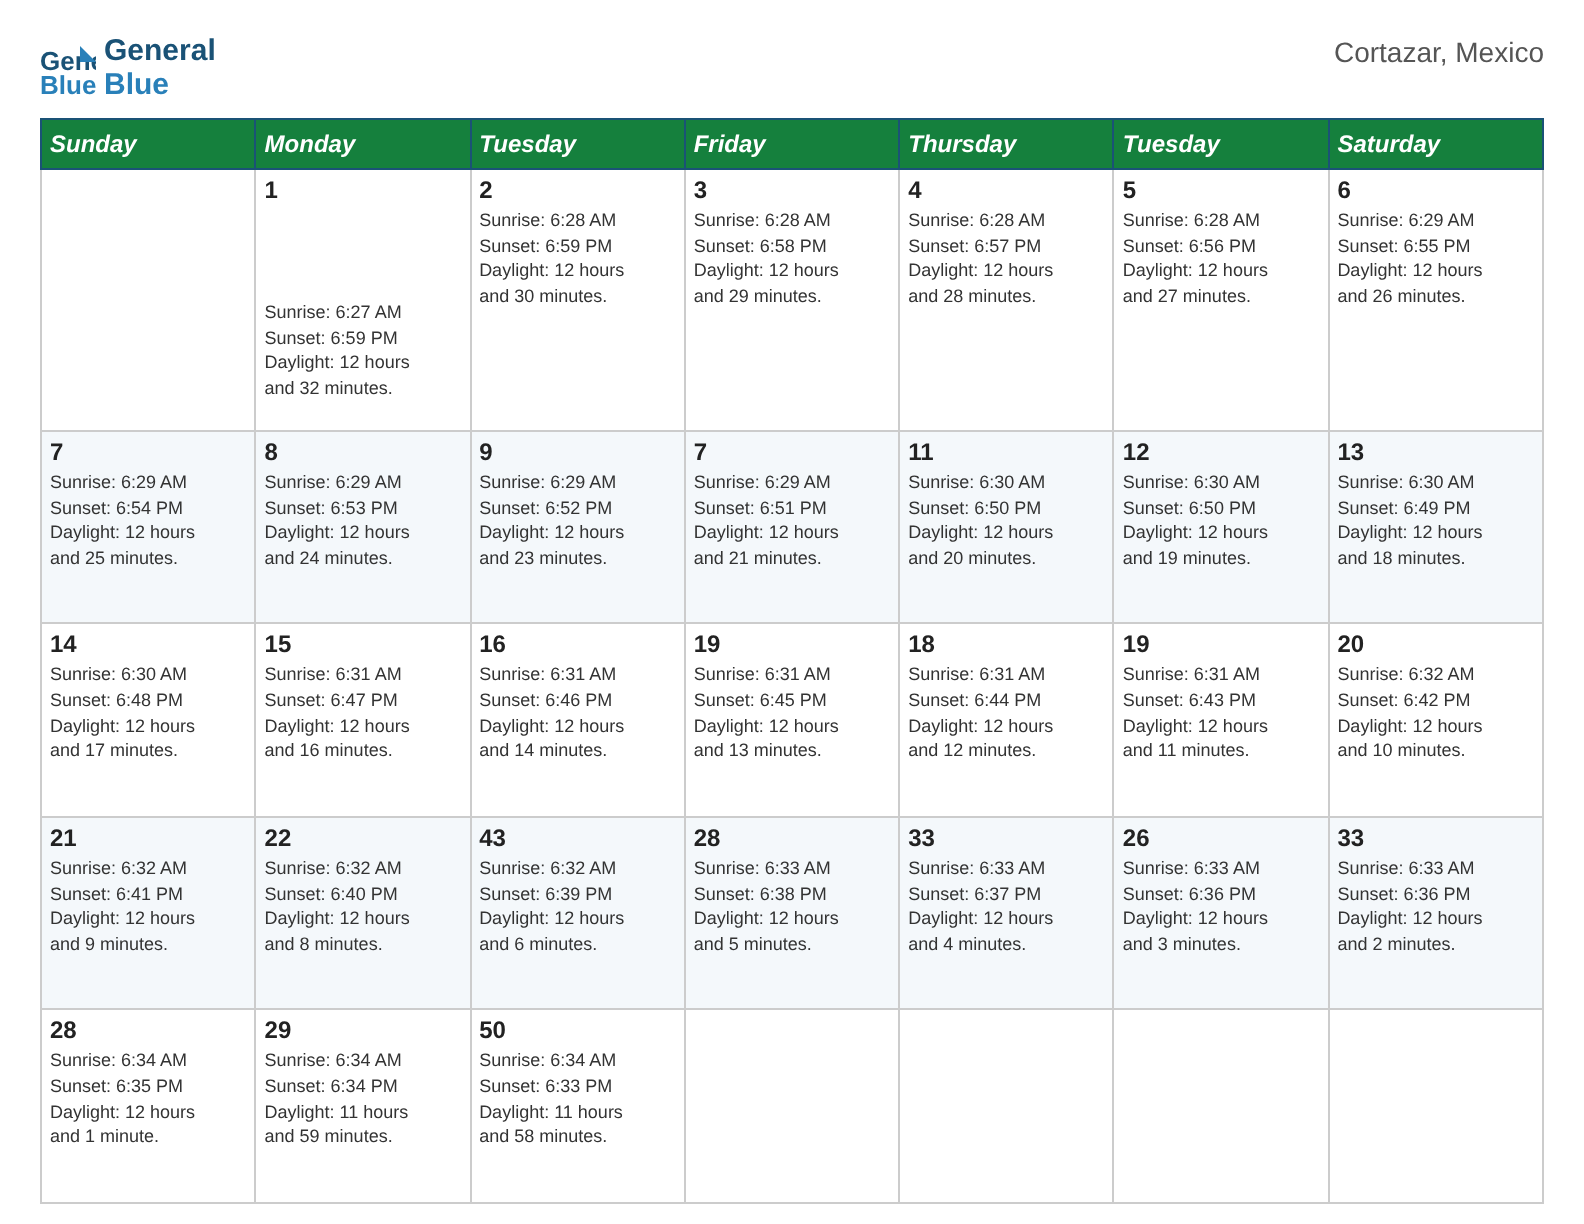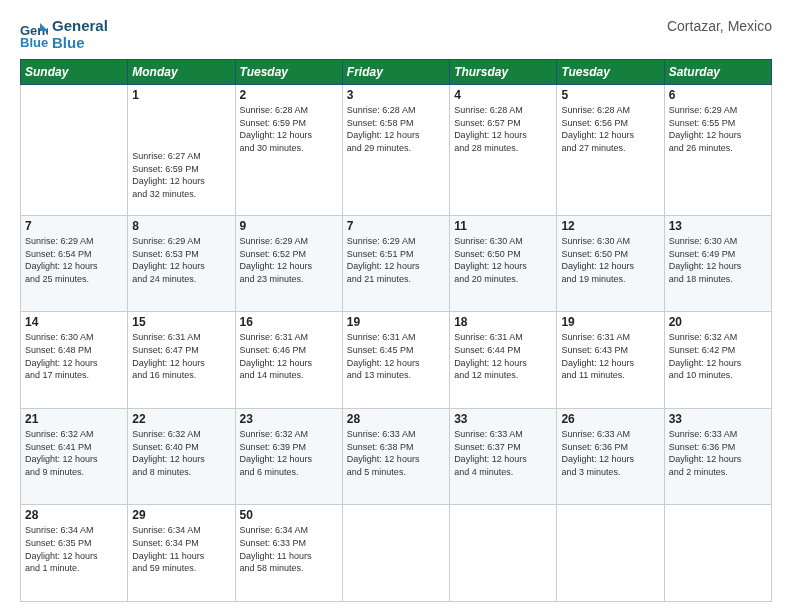--- a/index.html
+++ b/index.html
@@ -284,21 +284,21 @@
 and 9 minutes.</div>
           </td>
           <td>
             <div class="day-number">22</div>
             <div class="day-info" style="white-space: pre-line;">Sunrise: 6:32 AM
 Sunset: 6:40 PM
 Daylight: 12 hours
 and 8 minutes.</div>
           </td>
           <td>
-            <div class="day-number">23</div>
+            <div class="day-number">43</div>
             <div class="day-info" style="white-space: pre-line;">Sunrise: 6:32 AM
 Sunset: 6:39 PM
 Daylight: 12 hours
 and 6 minutes.</div>
           </td>
           <td>
             <div class="day-number">28</div>
             <div class="day-info" style="white-space: pre-line;">Sunrise: 6:33 AM
 Sunset: 6:38 PM
 Daylight: 12 hours

